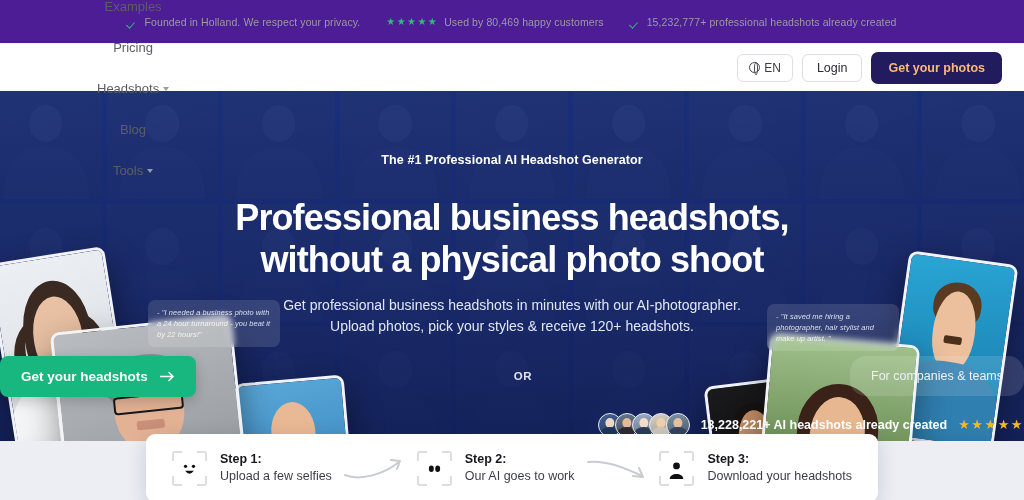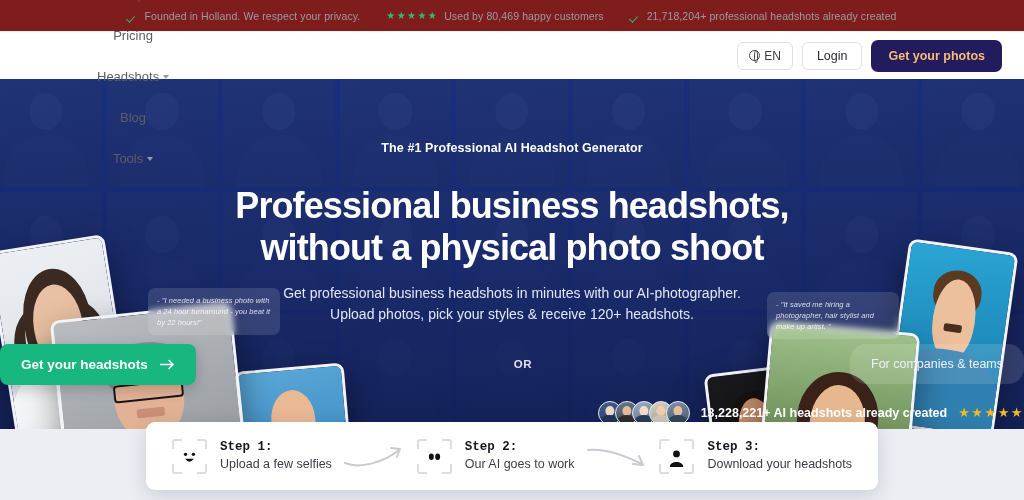--- a/index.html
+++ b/index.html
@@ -6,21 +6,21 @@
   * { box-sizing: border-box; margin: 0; padding: 0; }
   html, body {
     width: 1024px; height: 500px; overflow: hidden;
     font-family: "Liberation Sans", sans-serif;
     background: #ffffff;
   }
   .page { position: relative; width: 1024px; height: 500px; overflow: hidden; }
 
   
   .trustbar {
-    height: 32px; background: #7f1d1d;
+    height: 44px; background: #4c1d95;
     display: flex; align-items: center; justify-content: center;
     gap: 26px; border-bottom: 1px solid #f0f0f2;
   }
   .trust-item { display: flex; align-items: center; gap: 6px; }
   .trust-text { font-size: 10.5px; color: #9a9aa5; letter-spacing: .1px; white-space: nowrap; }
   .check {
     width: 11px; height: 11px; position: relative; flex: none;
   }
   .check::before {
     content: ""; position: absolute; left: 1px; top: 4px;
@@ -148,21 +148,21 @@
 
   
   .steps-wrap { position: absolute; left: 0; right: 0; bottom: 0; height: 75px; background: #eceef3; z-index: 30; }
   .steps {
     position: absolute; left: 146px; right: 146px; top: -7px; height: 68px;
     background: #ffffff; border-radius: 9px; box-shadow: 0 5px 20px rgba(20,30,70,.16);
     display: flex; align-items: center; justify-content: space-between; padding: 0 26px;
   }
   .step { display: flex; align-items: center; gap: 13px; }
   .step-txt { line-height: 1.35; }
-  .step-title { font-size: 12.5px; font-weight: 700; color: #17171f; font-family: Liberation Mono, monospace; }
+  .step-title { font-size: 12.5px; font-weight: 700; color: #17171f; }
   .step-desc { font-size: 12.5px; color: #3d3d49; }
   .arrow-sep { width: 62px; height: 26px; flex: none; }
   .scan { width: 35px; height: 35px; position: relative; flex: none; }
   .scan span { position:absolute; width: 10px; height: 10px; border: 2.4px solid #dcdde3; }
   .scan .tl { left:0; top:0; border-right:none; border-bottom:none; border-radius: 3px 0 0 0; }
   .scan .tr { right:0; top:0; border-left:none; border-bottom:none; border-radius: 0 3px 0 0; }
   .scan .bl { left:0; bottom:0; border-right:none; border-top:none; border-radius: 0 0 0 3px; }
   .scan .br { right:0; bottom:0; border-left:none; border-top:none; border-radius: 0 0 3px 0; }
   .scan .inner { position:absolute; inset: 8px; }
 </style>
@@ -175,21 +175,21 @@
     <div class="trust-item">
       <span class="check"></span>
       <span class="trust-text">Founded in Holland. We respect your privacy.</span>
     </div>
     <div class="trust-item">
       <span class="stars-sm">★★★★★</span>
       <span class="trust-text">Used by 80,469 happy customers</span>
     </div>
     <div class="trust-item">
       <span class="check"></span>
-      <span class="trust-text">21,718,204+ professional headshots already created</span>
+      <span class="trust-text">15,232,777+ professional headshots already created</span>
     </div>
   </div>
 
   <div class="navbar">
 
     <div class="nav-links">
       <div class="nav-link">
         <span>Teams</span>
       </div>
       <div class="nav-link">

